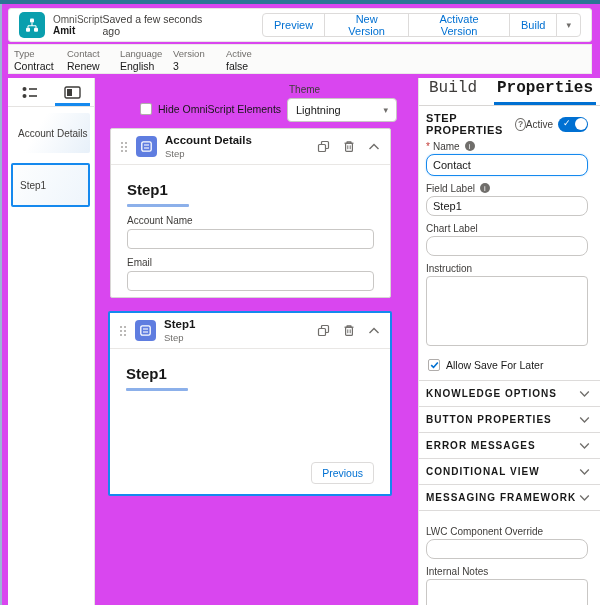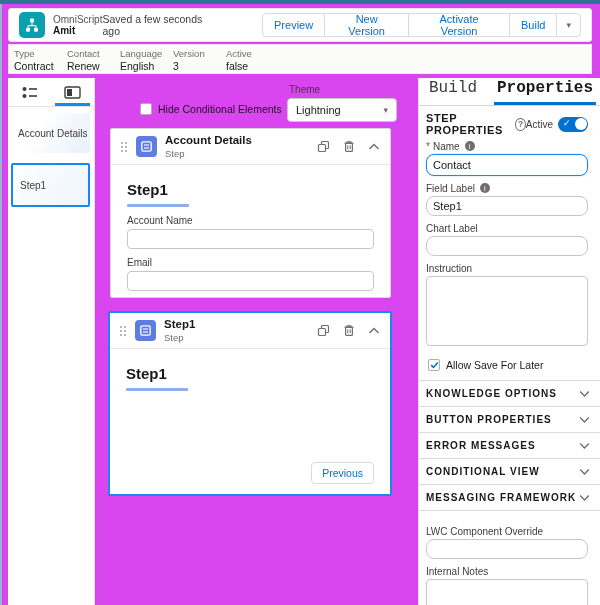--- a/index.html
+++ b/index.html
@@ -201,21 +201,21 @@
     </div>
     <div class="nav-card step">
       <span>Step1</span>
     </div>
   </div>
 
   <div class="canvas">
     <div class="canvas-controls">
       <div class="hide-cond">
         <span class="checkbox"></span>
-        <span class="cb-text">Hide Conditional Elements</span>
+        <span class="cb-text">Hide OmniScript Elements</span>
       </div>
       <div class="theme-group">
         <div class="theme-label">Theme</div>
         <div class="theme-select">
           <span>Lightning</span>
           <span class="caret">▾</span>
         </div>
       </div>
     </div>
 

